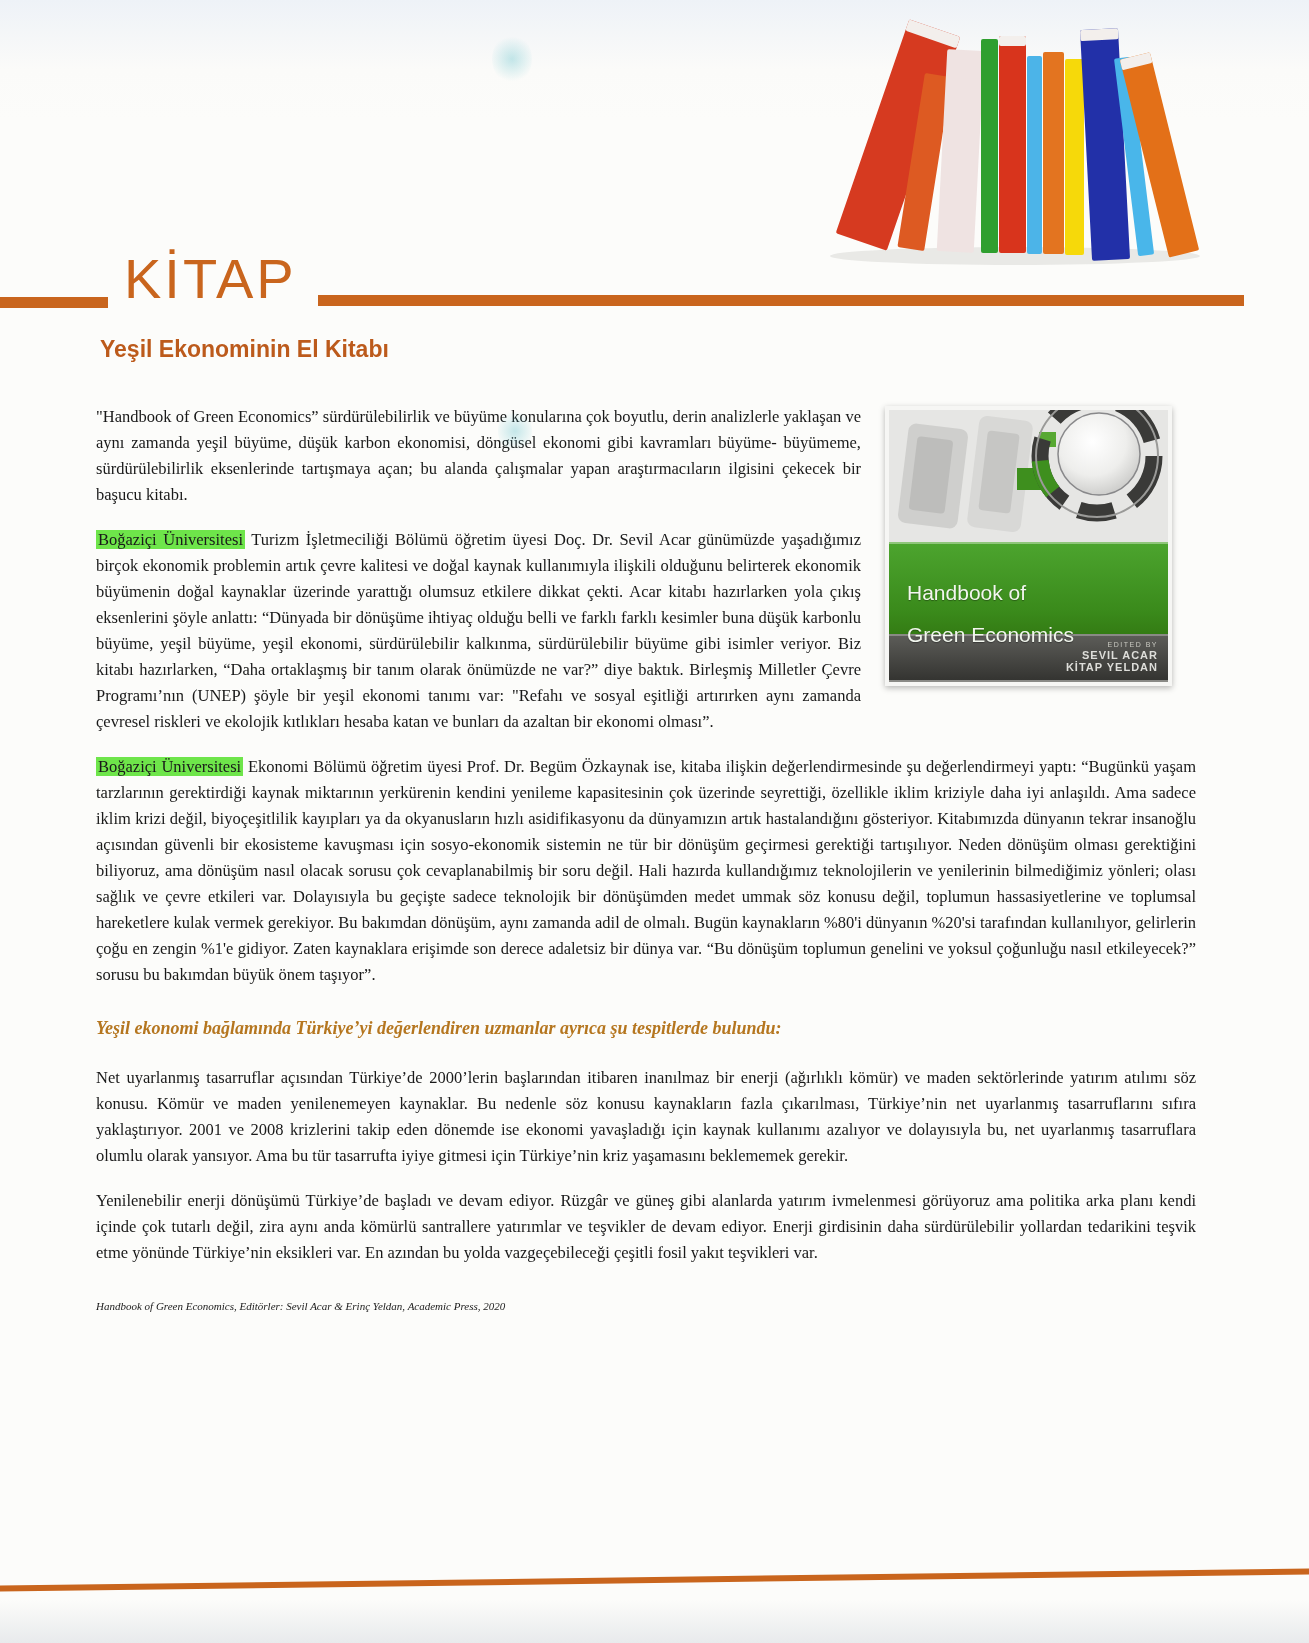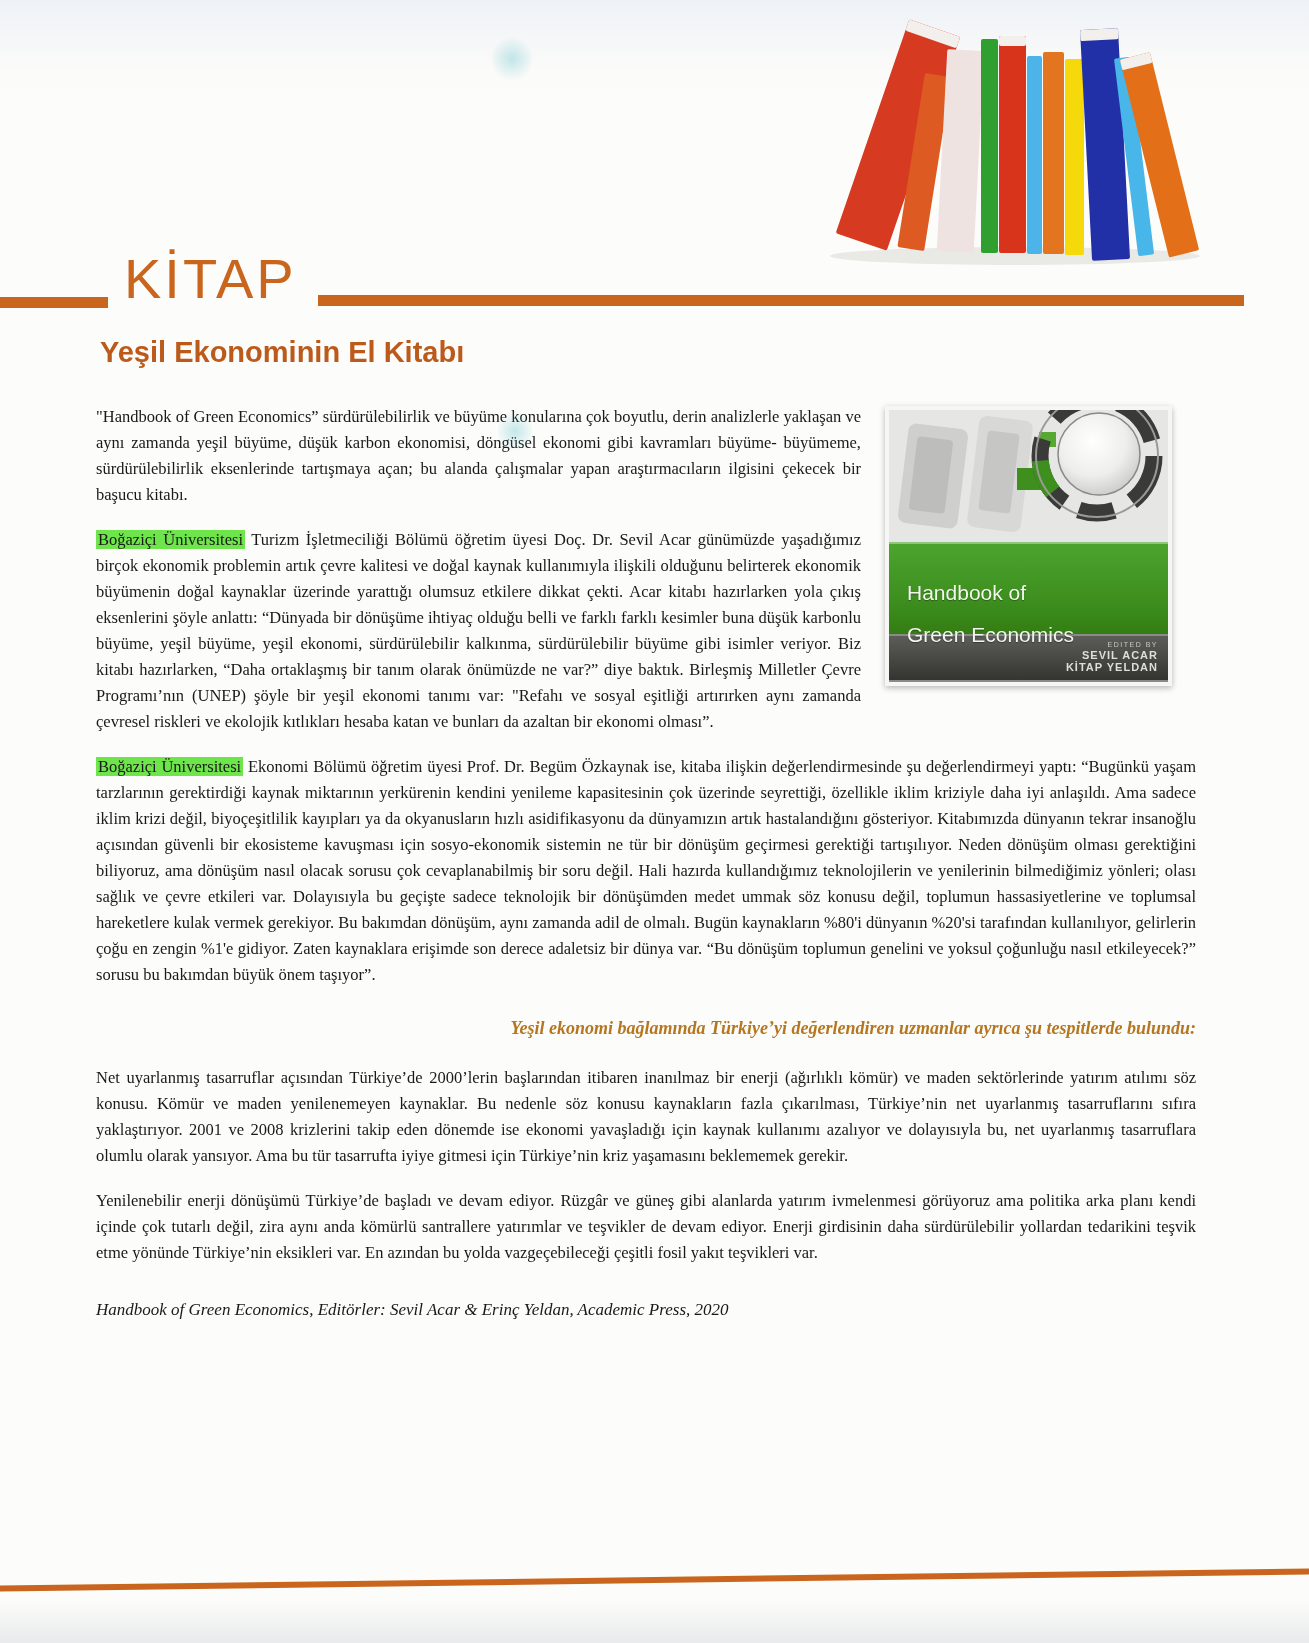--- a/index.html
+++ b/index.html
@@ -21,33 +21,32 @@
   .rule-right{left:318px;top:295px;width:926px;}
   .kitap{
     position:absolute;left:124px;top:251px;
     font-family:"Liberation Sans",sans-serif;
     font-size:56px;line-height:1;color:#c9651d;
     letter-spacing:3px;font-weight:400;
   }
   .subtitle{
     position:absolute;left:100px;top:336px;
     font-family:"Liberation Sans",sans-serif;
-    font-size:29px;font-weight:bold;color:#bc5a1b;
+    font-size:23px;font-weight:bold;color:#bc5a1b;
   }
   
   .article{position:absolute;left:96px;top:404px;width:1100px;}
   .article p{margin:0 0 19px 0;font-size:16.5px;line-height:26px;text-align:justify;}
   .hl{background:#6ee54a;padding:0 2px;}
   .subheading{
     font-style:italic;font-weight:bold;
     font-size:18px;color:#b5761f;
     margin:30px 0 26px 0;
-    text-align:right;
-  }
-  .citation{font-style:italic;font-size:17px;margin-top:34px;}
+  }
+  .citation{font-style:italic;font-size:11px;margin-top:34px;}
   
   .cover{
     float:right;
     width:279px;
     margin:2px 24px 20px 24px;
     background:#f6f6f4;
     padding:4px;
     box-shadow:0 2px 6px rgba(0,0,0,.28);
   }
   .cover-art{display:block;width:279px;height:132px;}

